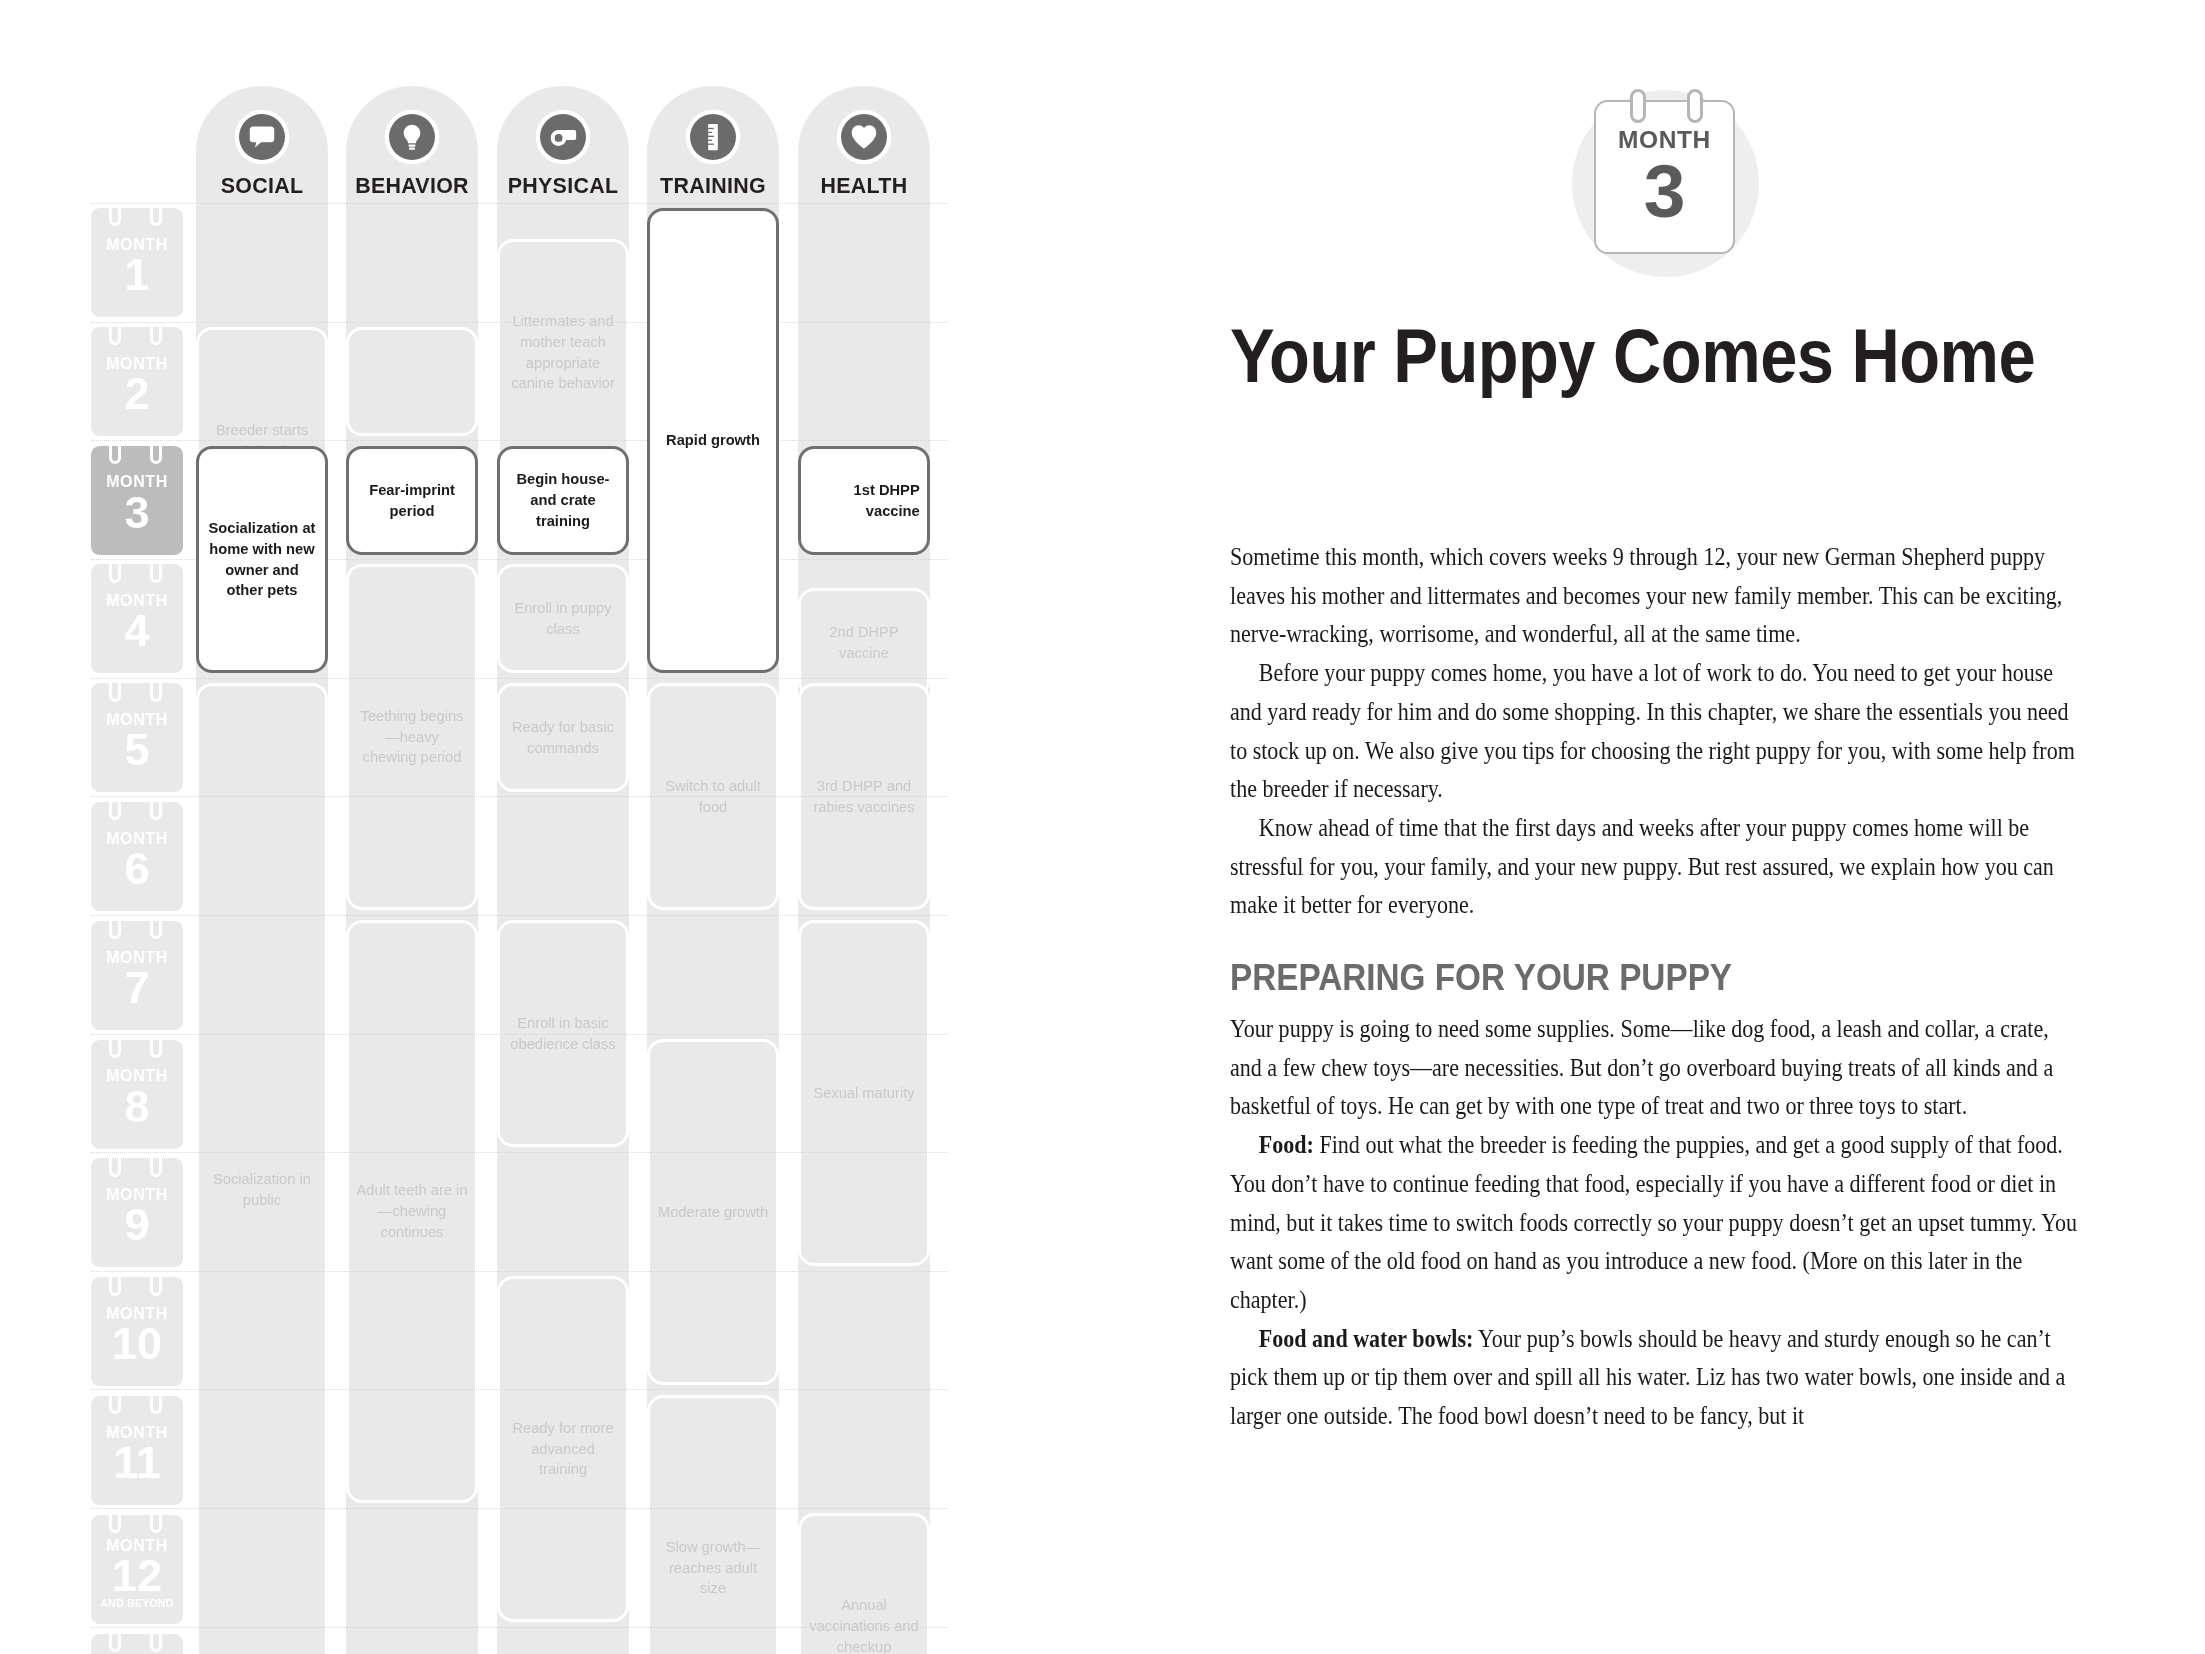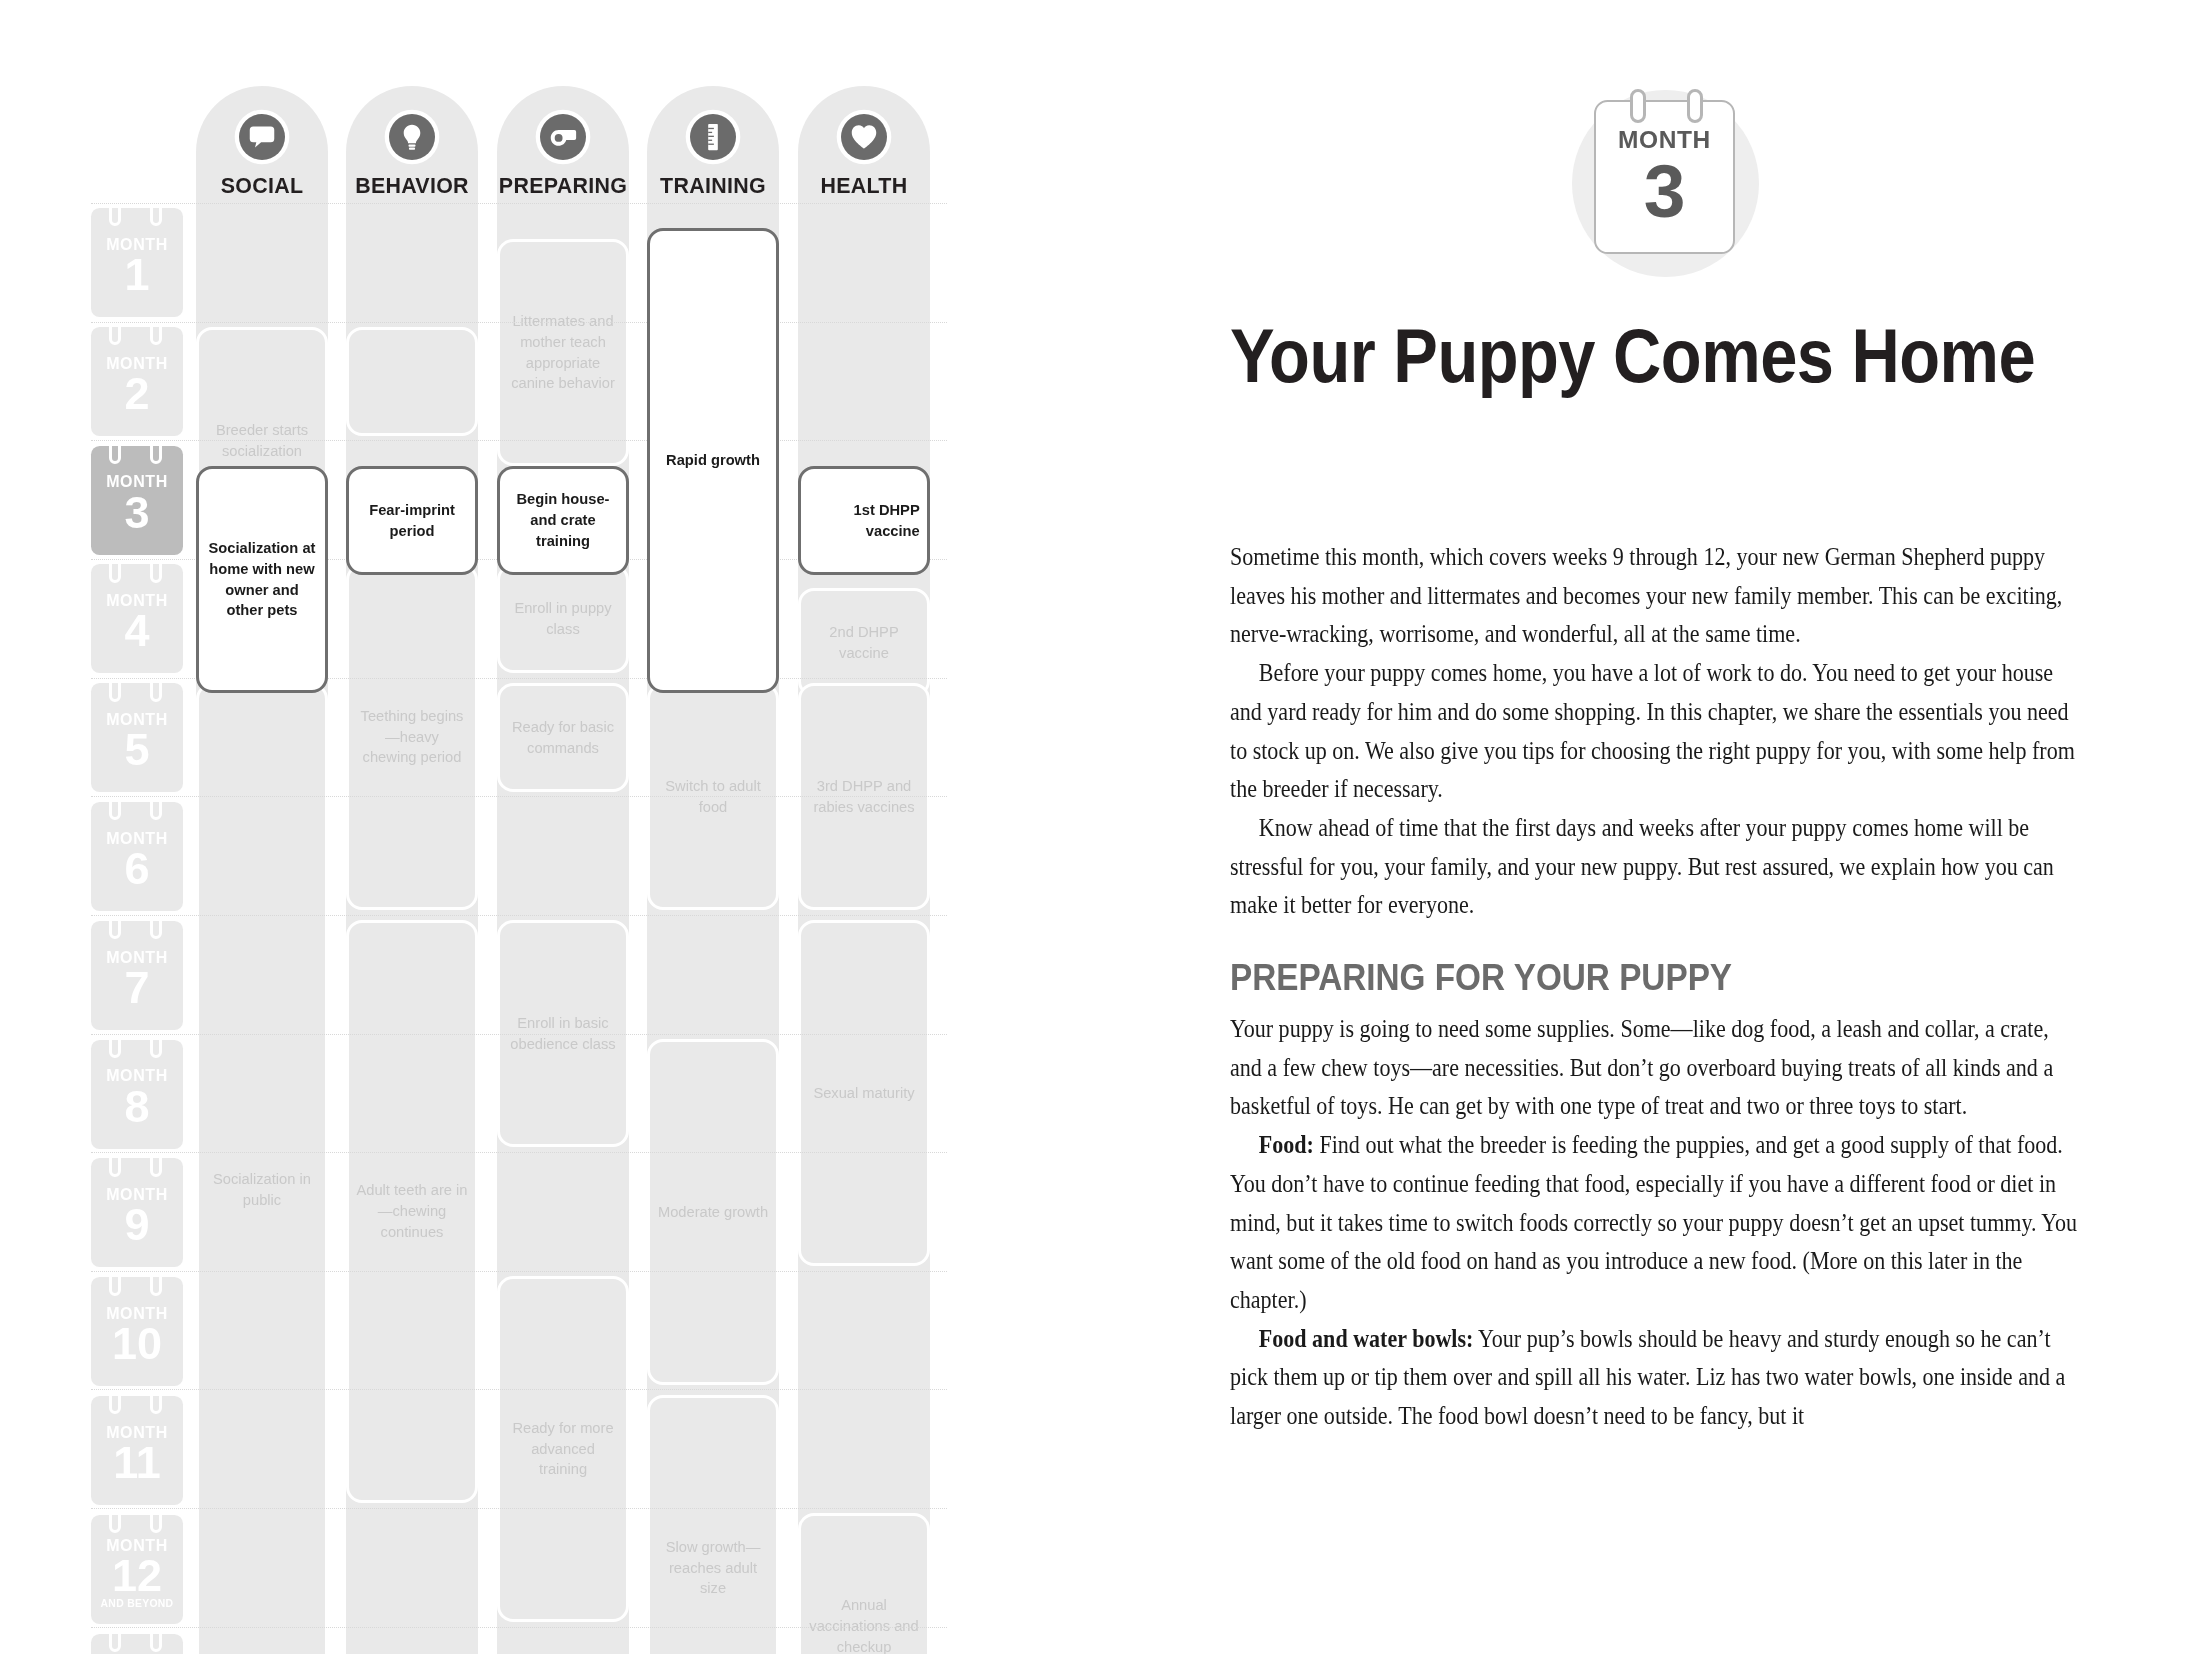--- a/index.html
+++ b/index.html
@@ -73,21 +73,20 @@
     color:#c9c9c9;
     font-size:14.7px; line-height:1.42;
     padding:3.7px 7.3px;
   }
   .cell.hl {
     background:#ffffff;
     border:3.1px solid #6f6f6f;
     color:#1b1b1b;
     font-weight:700;
     z-index:6;
-    margin-top:20px;
   }
 
   
   .sep {
     position:absolute; left:91px; width:856px; height:0;
     border-top: 1.8px dotted #d8d8d8;
     z-index:1;
   }
 
   
@@ -274,21 +273,21 @@
           <div class="cell" style="top: 478px; height: 346px;">Teething begins—heavy chewing period</div>
           <div class="cell" style="top: 834px; height: 583px;">Adult teeth are in—chewing continues</div>
         </div>
         <div class="col" style="left: 301px;">
           <div class="col-head">
             <div class="col-icon">
               <svg viewBox="0 0 64 64">
                 <path d="M22 16C12 16 4 24 4 34s8 18 18 18c8.3 0 15.3-5.6 17.4-13.2H58a4 4 0 0 0 4-4V20a4 4 0 0 0-4-4H22zm0 9a9 9 0 1 1 0 18 9 9 0 0 1 0-18z"></path>
               </svg>
             </div>
-            <div class="col-title">PREPARING</div>
+            <div class="col-title">PHYSICAL</div>
           </div>
           <div class="track" style="top: 122px; height: 1447px;"></div>
           <div class="cell" style="top: 113px; height: 227px; margin-top: 40px;">Littermates and mother teach appropriate canine behavior</div>
           <div class="cell hl" style="top: 360px; height: 109px;">Begin house- and crate training</div>
           <div class="cell" style="top: 478px; height: 109px;">Enroll in puppy class</div>
           <div class="cell" style="top: 597px; height: 109px;">Ready for basic commands</div>
           <div class="cell" style="top: 834px; height: 227px;">Enroll in basic obedience class</div>
           <div class="cell" style="top: 1190px; height: 346px;">Ready for more advanced training</div>
         </div>
         <div class="col" style="left: 451px;">

